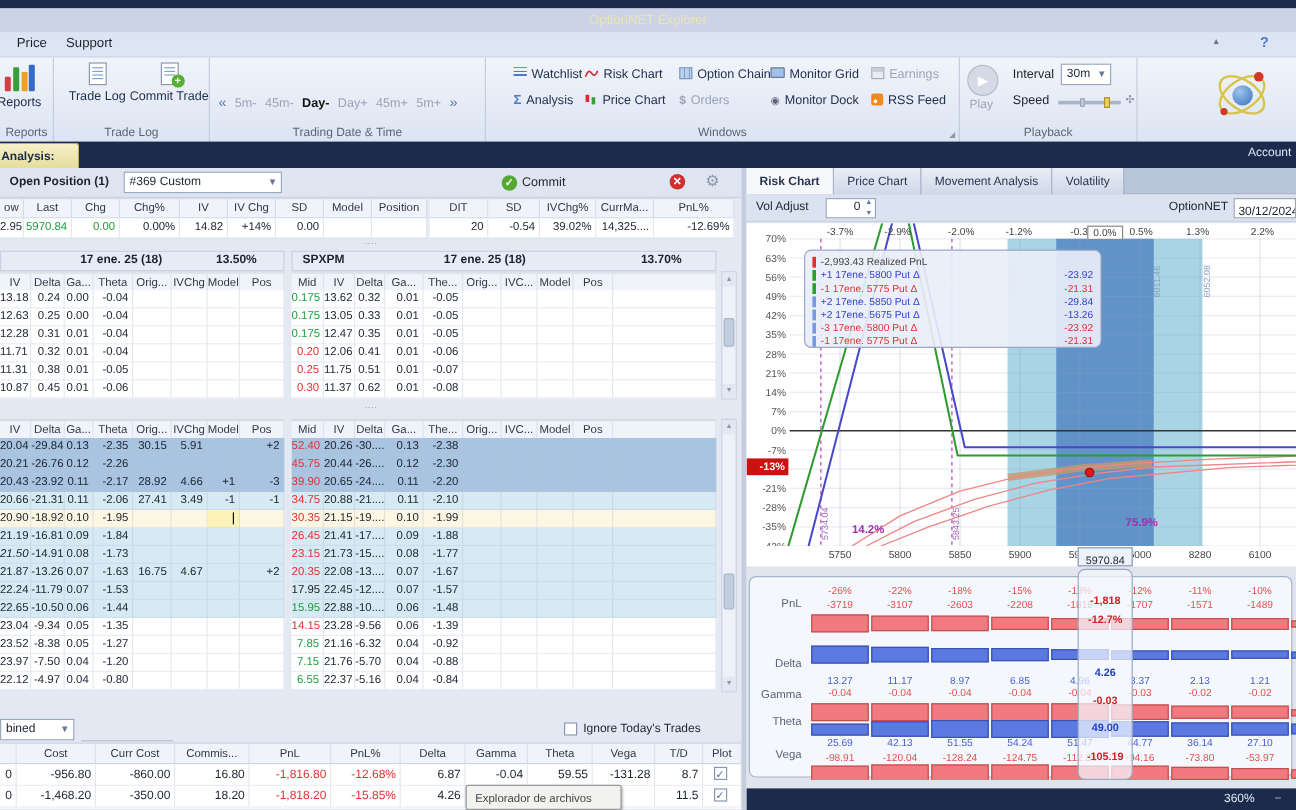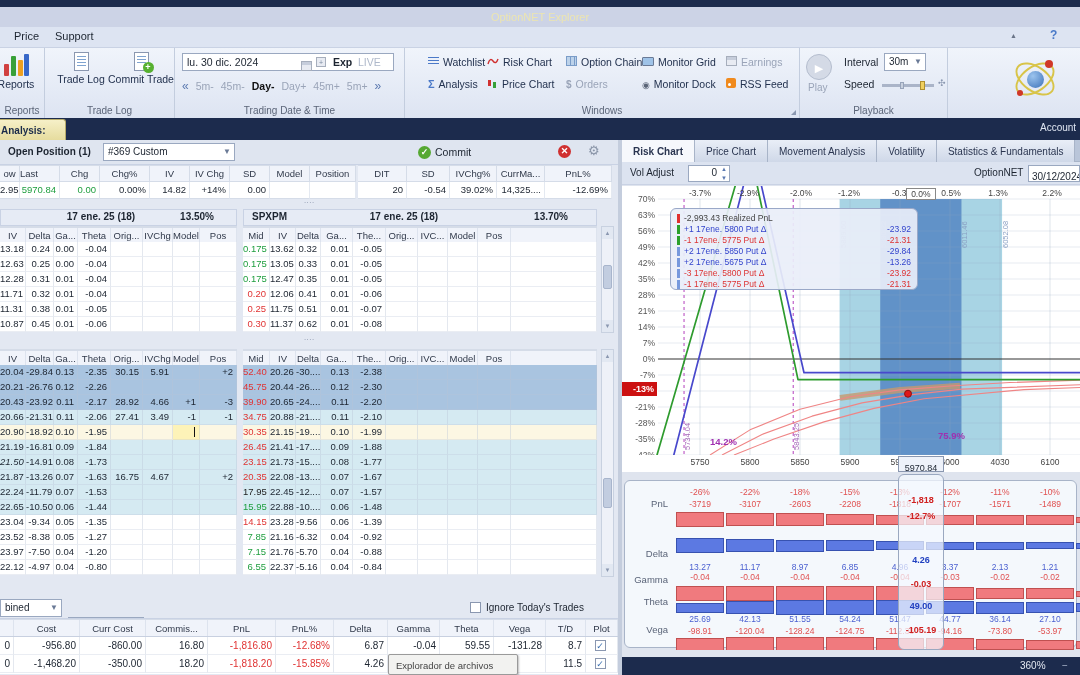--- a/index.html
+++ b/index.html
@@ -95,27 +95,20 @@
       <span class="i-page"><i style="top:3px"></i><i style="top:6px"></i><i style="top:9px"></i><i style="top:12px"></i></span>
       <div>Trade Log</div>
     </div>
     <div class="rbtn" style="left:62px;top:4px;width:68px">
       <span class="i-page" style="position:relative"><i style="top:3px"></i><i style="top:6px"></i><i style="top:9px"></i><span class="i-circ abs" style="left:8px;top:9px;background:#56b030;width:11px;height:11px;line-height:11px">+</span></span>
       <div>Commit Trade</div>
     </div>
     <div class="gcap">Trade Log</div>
   </div>
   <div class="grp" style="left:175px;width:230px">
-    <div class="abs" style="left:7px;top:5px;width:212px;height:18px;background:#fff;border:1px solid #9aa8c0">
-      <span class="abs" style="left:4px;top:2px;font-size:10.5px">lu. 30 dic. 2024</span>
-      <span class="abs i-cal" style="left:118px;top:3px"><i></i></span>
-      <span class="abs" style="left:133px;top:3px;width:10px;height:10px;border:1px solid #a6aebc;background:#e8ebf2;font-size:7px;text-align:center;line-height:9px;color:#7a8aa0">+</span>
-      <span class="abs" style="left:150px;top:2px;font-size:10.5px;font-weight:bold">Exp</span>
-      <span class="abs" style="left:175px;top:2px;font-size:10.5px;color:#aeb8ca">LIVE</span>
-    </div>
     <div class="abs" style="left:7px;top:28px;width:216px;height:16px">
       <span class="navb" style="color:#5b79b0;font-size:12px">«</span><span id="navbtns"><span class="navb">5m-</span><span class="navb">45m-</span><span class="navb on">Day-</span><span class="navb">Day+</span><span class="navb">45m+</span><span class="navb">5m+</span></span><span class="navb" style="color:#5b79b0;font-size:12px;margin-right:0">»</span>
     </div>
     <div class="gcap">Trading Date &amp; Time</div>
   </div>
   <div class="grp" style="left:405px;width:395px">
     <div id="winrow1">
         <div class="wbtn" style="left: 23px; top: 5px;">
           <span><span class="i-lines"></span></span>
           <span>Watchlist</span>
@@ -208,21 +201,21 @@
       <span style="font-size:10.5px">Commit</span>
     </div>
     <span class="abs i-mag" style="left:512px;top:6px"><i></i></span>
     <span class="abs i-book" style="left:536px;top:6px"><i style="top:3px"></i><i style="top:6px"></i></span>
     <span class="abs i-circ" style="left:558px;top:5px;background:#d03030">✕</span>
     <span class="abs" style="left:588px;top:3px;font-size:13px;color:#8a95a8">⚙</span>
   </div>
 
   <div id="sumwrap" class="abs" style="left:0;top:25px;width:618px;height:35px">
       <div class="abs" style="left: 0px; top: 0px; width: 20px; height: 17px; font-size: 9.5px; text-align: center; background: rgb(240, 243, 250); border-top: 1px solid rgb(213, 220, 232); border-right: 1px solid rgb(213, 220, 232); border-bottom: 1px solid rgb(213, 220, 232); border-image: initial; border-left: none; color: rgb(48, 57, 74); line-height: 16px;">ow</div>
-      <div class="abs" style="left: 20px; top: 0px; width: 40px; height: 17px; font-size: 9.5px; text-align: left; background: rgb(240, 243, 250); border-top: 1px solid rgb(213, 220, 232); border-right: 1px solid rgb(213, 220, 232); border-bottom: 1px solid rgb(213, 220, 232); border-image: initial; border-left: none; color: rgb(48, 57, 74); line-height: 16px;">Last</div>
+      <div class="abs" style="left: 20px; top: 0px; width: 40px; height: 17px; font-size: 9.5px; text-align: center; background: rgb(240, 243, 250); border-top: 1px solid rgb(213, 220, 232); border-right: 1px solid rgb(213, 220, 232); border-bottom: 1px solid rgb(213, 220, 232); border-image: initial; border-left: none; color: rgb(48, 57, 74); line-height: 16px;">Last</div>
       <div class="abs" style="left: 60px; top: 0px; width: 40px; height: 17px; font-size: 9.5px; text-align: center; background: rgb(240, 243, 250); border-top: 1px solid rgb(213, 220, 232); border-right: 1px solid rgb(213, 220, 232); border-bottom: 1px solid rgb(213, 220, 232); border-image: initial; border-left: none; color: rgb(48, 57, 74); line-height: 16px;">Chg</div>
       <div class="abs" style="left: 100px; top: 0px; width: 50px; height: 17px; font-size: 9.5px; text-align: center; background: rgb(240, 243, 250); border-top: 1px solid rgb(213, 220, 232); border-right: 1px solid rgb(213, 220, 232); border-bottom: 1px solid rgb(213, 220, 232); border-image: initial; border-left: none; color: rgb(48, 57, 74); line-height: 16px;">Chg%</div>
       <div class="abs" style="left: 150px; top: 0px; width: 40px; height: 17px; font-size: 9.5px; text-align: center; background: rgb(240, 243, 250); border-top: 1px solid rgb(213, 220, 232); border-right: 1px solid rgb(213, 220, 232); border-bottom: 1px solid rgb(213, 220, 232); border-image: initial; border-left: none; color: rgb(48, 57, 74); line-height: 16px;">IV</div>
       <div class="abs" style="left: 190px; top: 0px; width: 40px; height: 17px; font-size: 9.5px; text-align: center; background: rgb(240, 243, 250); border-top: 1px solid rgb(213, 220, 232); border-right: 1px solid rgb(213, 220, 232); border-bottom: 1px solid rgb(213, 220, 232); border-image: initial; border-left: none; color: rgb(48, 57, 74); line-height: 16px;">IV Chg</div>
       <div class="abs" style="left: 230px; top: 0px; width: 40px; height: 17px; font-size: 9.5px; text-align: center; background: rgb(240, 243, 250); border-top: 1px solid rgb(213, 220, 232); border-right: 1px solid rgb(213, 220, 232); border-bottom: 1px solid rgb(213, 220, 232); border-image: initial; border-left: none; color: rgb(48, 57, 74); line-height: 16px;">SD</div>
       <div class="abs" style="left: 270px; top: 0px; width: 40px; height: 17px; font-size: 9.5px; text-align: center; background: rgb(240, 243, 250); border-top: 1px solid rgb(213, 220, 232); border-right: 1px solid rgb(213, 220, 232); border-bottom: 1px solid rgb(213, 220, 232); border-image: initial; border-left: none; color: rgb(48, 57, 74); line-height: 16px;">Model</div>
       <div class="abs" style="left: 310px; top: 0px; width: 46px; height: 17px; font-size: 9.5px; text-align: center; background: rgb(240, 243, 250); border-top: 1px solid rgb(213, 220, 232); border-right: 1px solid rgb(213, 220, 232); border-bottom: 1px solid rgb(213, 220, 232); border-image: initial; border-left: none; color: rgb(48, 57, 74); line-height: 16px;">Position</div>
       <div class="abs" style="left: 0px; top: 17px; width: 20px; height: 17px; font-size: 9.5px; text-align: right; background: rgb(255, 255, 255); border-bottom: 1px solid rgb(213, 220, 232); border-right: 1px solid rgb(228, 233, 241); padding-right: 3px; line-height: 16px;">2.95</div>
       <div class="abs tg" style="left: 20px; top: 17px; width: 40px; height: 17px; font-size: 9.5px; text-align: right; background: rgb(255, 255, 255); border-bottom: 1px solid rgb(213, 220, 232); border-right: 1px solid rgb(228, 233, 241); padding-right: 3px; line-height: 16px;">5970.84</div>
       <div class="abs tg" style="left: 60px; top: 17px; width: 40px; height: 17px; font-size: 9.5px; text-align: right; background: rgb(255, 255, 255); border-bottom: 1px solid rgb(213, 220, 232); border-right: 1px solid rgb(228, 233, 241); padding-right: 3px; line-height: 16px;">0.00</div>
@@ -831,21 +824,20 @@
 </div>
 
 <div class="abs" style="left:618px;top:140px;width:4px;height:535px;background:#c4cddd"></div>
 
 <div class="abs" style="left:622px;top:140px;width:458px;height:535px;background:#dfe4ee;overflow:hidden">
   <div id="rtabs" class="abs" style="left:0;top:0;width:458px;height:22px;display:flex;background:#b9c5d9;border-bottom:1px solid #a8b4c8">
       <div class="rtab on">Risk Chart</div>
       <div class="rtab">Price Chart</div>
       <div class="rtab">Movement Analysis</div>
       <div class="rtab">Volatility</div>
-      <div class="rtab">Statistics &amp; Fundamentals</div>
     </div>
   <div class="abs" style="left:0;top:22px;width:458px;height:23px;background:#dce3f0;border-bottom:1px solid #c9d2e4">
     <span class="abs" style="left:8px;top:5px;font-size:10px">Vol Adjust</span>
     <div class="abs" style="left:66px;top:3px;width:42px;height:17px;background:#fff;border:1px solid #9aa8c0">
       <span class="abs" style="left:0;width:28px;text-align:right;font-size:10px;top:1px">0</span>
       <span class="abs" style="right:2px;top:0;font-size:6px;color:#5b79b0">▲</span>
       <span class="abs" style="right:2px;bottom:0;font-size:6px;color:#5b79b0">▼</span>
     </div>
     <span class="abs" style="left:352px;top:5px;font-size:10px">OptionNET</span>
     <div class="abs" style="left:406px;top:3px;width:52px;height:17px;background:#fff;border:1px solid #9aa8c0;overflow:hidden">
@@ -928,21 +920,21 @@
           <div style="color: rgb(221, 51, 51);">-21.31</div>
         </div>
       </div><div class="abs" style="left: 88px; top: 250px; font-size: 9.5px; font-weight: bold; color: rgb(160, 48, 176); z-index: 6;">14.2%</div><div class="abs" style="left: 316px; top: 244px; font-size: 9.5px; font-weight: bold; color: rgb(160, 48, 176);">75.9%</div></div>
   <div id="xaxis" class="abs" style="left:0;top:315px;width:458px;height:17px;background:#fff">
       <div class="xlab" style="left: 56px; top: 2px;">5750</div>
       <div class="xlab" style="left: 106px; top: 2px;">5800</div>
       <div class="xlab" style="left: 156px; top: 2px;">5850</div>
       <div class="xlab" style="left: 206px; top: 2px;">5900</div>
       <div class="xlab" style="left: 256px; top: 2px;">5950</div>
       <div class="xlab" style="left: 306px; top: 2px;">6000</div>
-      <div class="xlab" style="left: 356px; top: 2px;">4030</div>
+      <div class="xlab" style="left: 356px; top: 2px;">8280</div>
       <div class="xlab" style="left: 406px; top: 2px;">6100</div>
       <div class="xlab" style="left: 456px; top: 2px;">6150</div>
     </div>
 
   <div id="greeks" class="abs" style="left:0;top:338px;width:458px;height:172px;overflow:hidden">
     <div class="abs" style="left:2px;top:2px;width:453px;height:168px;background:#f4f8fc;border:1px solid #a8b4c8;border-radius:6px"></div>
   <div class="glabel" style="left: 12px; top: 20px; width: 34px; text-align: right;">PnL</div>
       <div class="gval" style="left: 54px; top: 9px; color: rgb(224, 80, 80);">-26%</div>
       <div class="gval" style="left: 104px; top: 9px; color: rgb(224, 80, 80);">-22%</div>
       <div class="gval" style="left: 154px; top: 9px; color: rgb(224, 80, 80);">-18%</div>

